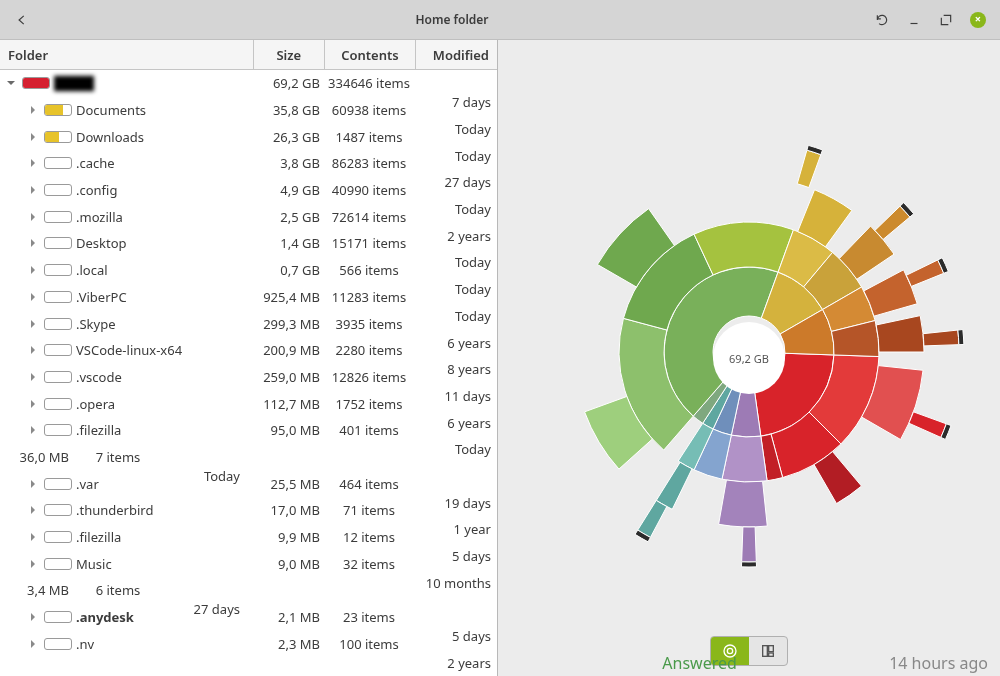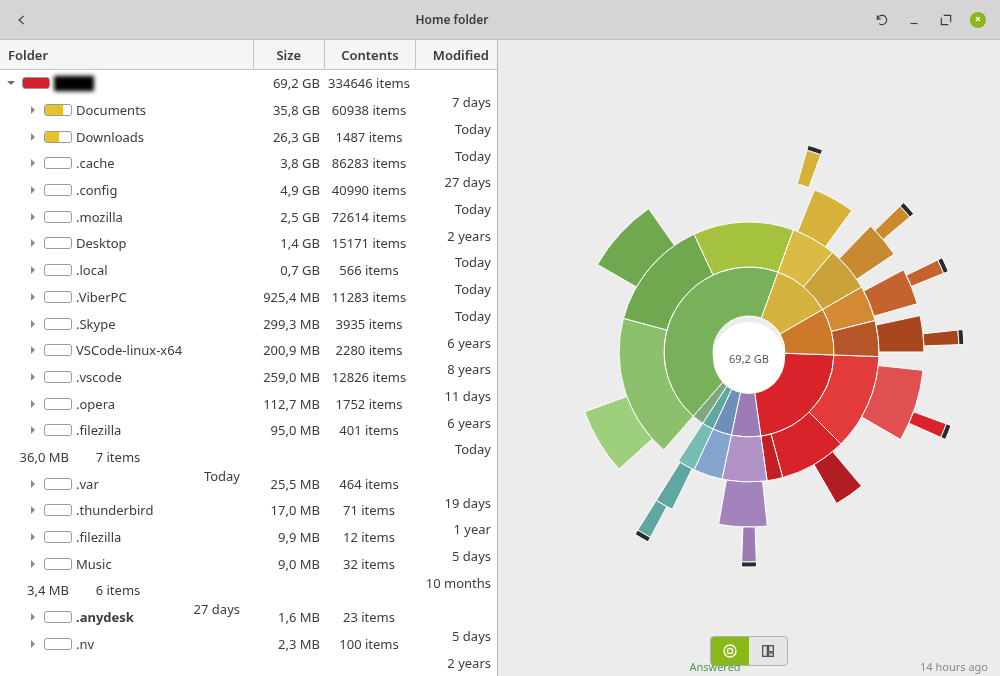--- a/index.html
+++ b/index.html
@@ -132,21 +132,21 @@
       height: 30px;
     }
     .bt-btn {
       width: 38px; display:flex; align-items:center; justify-content:center;
     }
     .bt-active { background: #8ab71a; }
     .bt-btn svg { width: 16px; height: 16px; }
 
     .footer {
       position:absolute; bottom:0; left:0; right:0;
-      font-size:11px; color:#888; display:flex; justify-content:space-between;
+      font-size:16px; color:#888; display:flex; justify-content:space-between;
       padding: 0 12px 2px;
       pointer-events:none;
       margin-top:17px;
     }
   </style>
 </head>
 <body>
 
 <div class="titlebar">
   <div class="tb-btn">
@@ -510,21 +510,21 @@
             <span class="exp">
               <svg width="10" height="10" viewBox="0 0 10 10">
                 <path d="M3 1 L7 5 L3 9 Z" fill="#8a8a8a"></path>
               </svg>
             </span>
             <span class="bar">
               <span style="width:0%;background:#ffffff;"></span>
             </span>
             <span class="nm bold">.anydesk</span>
           </div>
-          <div class="cell-size">1,6 MB</div>
+          <div class="cell-size">2,1 MB</div>
           <div class="cell-contents">23 items</div>
           <div class="cell-modified">5 days</div>
         </div>
         <div class="row">
           <div class="cell-folder">
             <span class="indent"></span>
             <span class="exp">
               <svg width="10" height="10" viewBox="0 0 10 10">
                 <path d="M3 1 L7 5 L3 9 Z" fill="#8a8a8a"></path>
               </svg>

